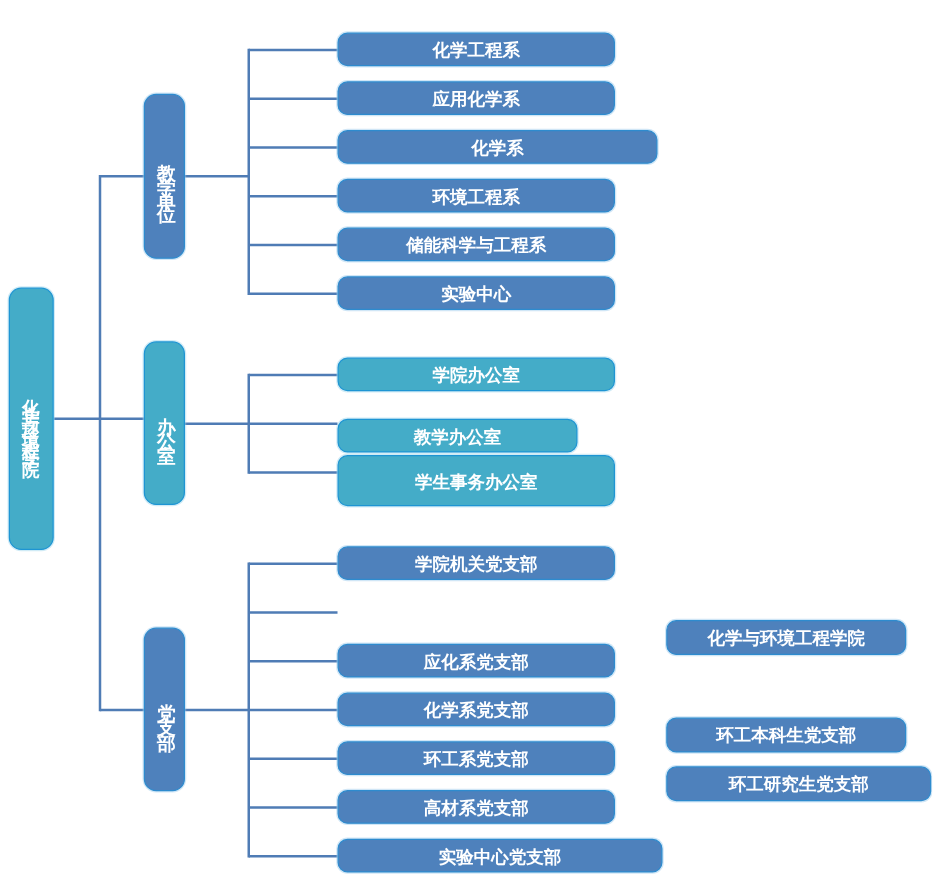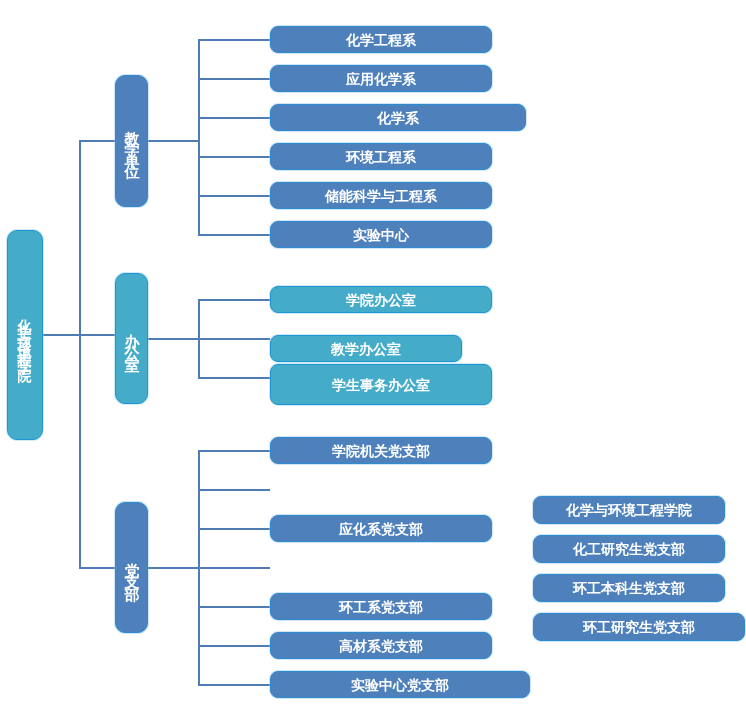--- a/index.html
+++ b/index.html
@@ -91,20 +91,20 @@
     <div class="node leaf blue" style="left: 270px; top: 182px; width: 222px; height: 27px;">储能科学与工程系</div>
     <div class="node leaf blue" style="left: 270px; top: 143px; width: 222px; height: 27px;">环境工程系</div>
     <div class="node leaf blue" style="left: 270px; top: 221px; width: 222px; height: 27px;">实验中心</div>
     <div class="node vnode teal" style="left: 115px; top: 273px; width: 33px; height: 131px;">办公室</div>
     <div class="node leaf teal" style="left: 270px; top: 286px; width: 222px; height: 27px;">学院办公室</div>
     <div class="node leaf teal" style="left: 270px; top: 335px; width: 192px; height: 27px;">教学办公室</div>
     <div class="node leaf teal" style="left: 270px; top: 364px; width: 222px; height: 41px;">学生事务办公室</div>
     <div class="node vnode blue" style="left: 115px; top: 502px; width: 33px; height: 131px;">党支部</div>
     <div class="node leaf blue" style="left: 270px; top: 437px; width: 222px; height: 27px;">学院机关党支部</div>
     <div class="node leaf blue" style="left: 270px; top: 515px; width: 222px; height: 27px;">应化系党支部</div>
+    <div class="node leaf blue" style="left: 270px; top: 554px; width: 222px; height: 27px;">化学系党支部</div>
     <div class="node leaf blue" style="left: 270px; top: 593px; width: 222px; height: 27px;">环工系党支部</div>
     <div class="node leaf blue" style="left: 270px; top: 632px; width: 222px; height: 27px;">高材系党支部</div>
     <div class="node leaf blue" style="left: 270px; top: 671px; width: 260px; height: 27px;">实验中心党支部</div>
     <div class="node leaf blue" style="left: 533px; top: 496px; width: 192px; height: 28px;">化学与环境工程学院</div>
-    <div class="node leaf blue" style="left: 533px; top: 535px; width: 192px; height: 28px;">化工研究生党支部</div>
     <div class="node leaf blue" style="left: 533px; top: 574px; width: 192px; height: 28px;">环工本科生党支部</div>
     <div class="node leaf blue" style="left: 533px; top: 613px; width: 212px; height: 28px;">环工研究生党支部</div>
   </div>
 
 </body></html>

